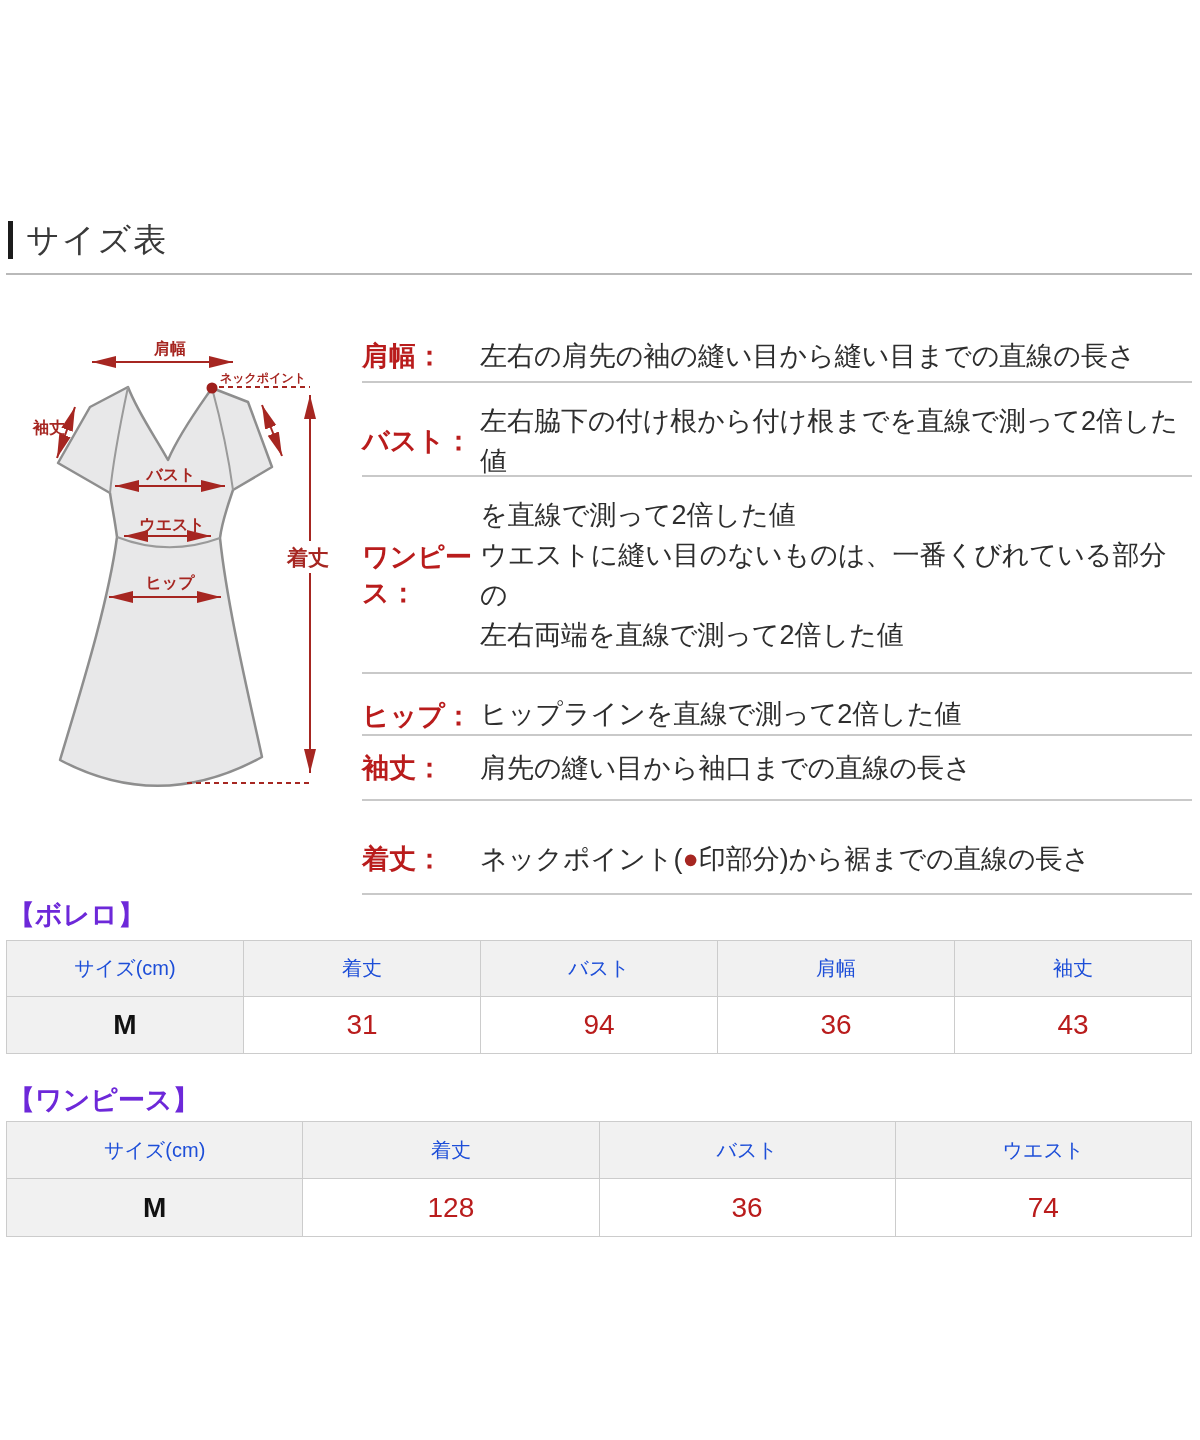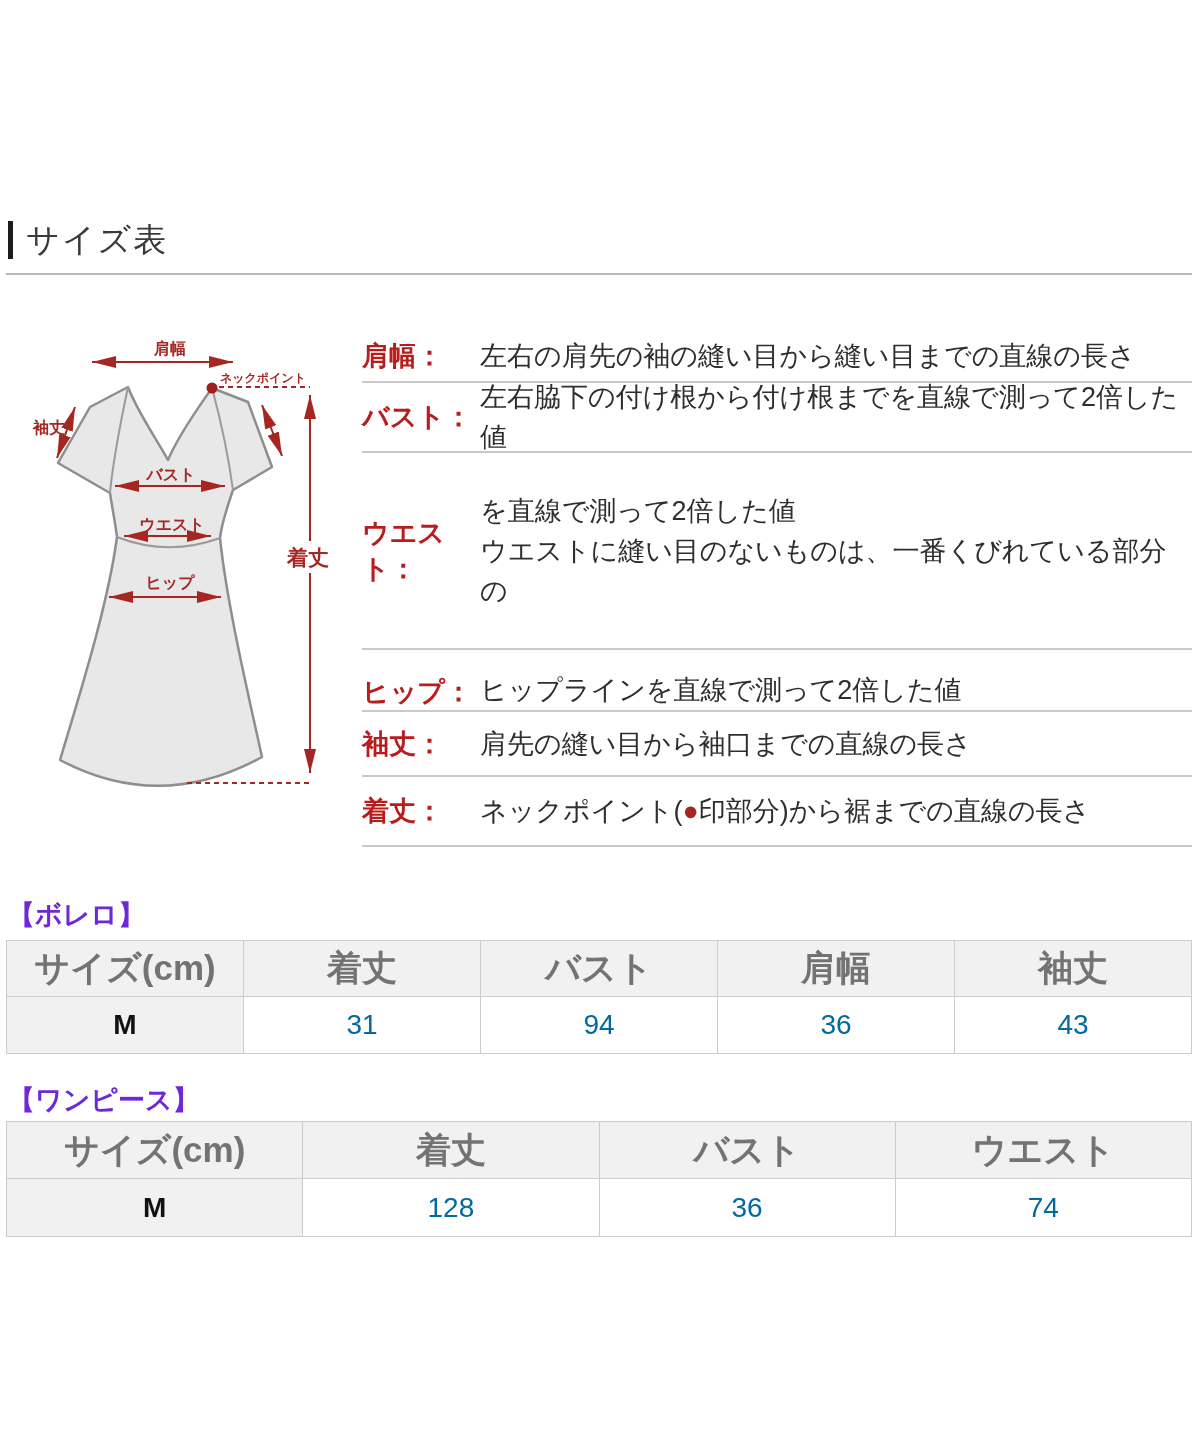--- a/index.html
+++ b/index.html
@@ -31,43 +31,43 @@
   .meas-label-small { fill:#a62621; font-weight:bold; font-size:12px; text-anchor:middle; }
   .meas-label-big   { fill:#a62621; font-weight:bold; font-size:21px; text-anchor:middle; }
 
   
   .defs { position:absolute; left:362px; top:330px; width:830px; font-size:27px; }
   .def-row {
     display:flex; align-items:center; box-sizing:border-box;
     border-bottom:2px solid #c9c9c9;
   }
   .h53 { height:53px; } .h62 { height:62px;align-items:flex-end; } .h65 { height:65px; }
-  .h70 { height:70px; } .h197 { height:197px; }
+  .h70 { height:70px;margin-top:24px; } .h197 { height:197px; }
   .def-term { width:118px; flex:none; font-weight:bold; color:#b91c1c; }
   .def-desc { line-height:40px; color:#2e2e2e; }
   .dot { color:#a62621; }
 
   
   .section-heading {
     position:absolute; left:8px; font-weight:bold; font-size:27px;
     line-height:30px; color:#6d28d9;
   }
   #heading-bolero   { top:900px; }
   #heading-onepiece { top:1085px; }
   .size-table {
     position:absolute; left:6px; width:1186px;
     border-collapse:collapse; table-layout:fixed; text-align:center;
   }
   #table-bolero   { top:940px; }
   #table-onepiece { top:1121px; }
   .size-table th, .size-table td { border:1px solid #cccccc; padding:0; }
   .size-table th {
-    background:#f1f1f1; font-size:35px; font-weight:bold; color:#737373; height:55px;
+    background:#f1f1f1; font-size:20px; font-weight:normal; color:#1d4ed8; height:55px;
   }
-  .size-table td { background:#ffffff; font-size:28px; font-weight:normal; color:#0369a1; height:56px; }
+  .size-table td { background:#ffffff; font-size:28px; font-weight:normal; color:#b91c1c; height:56px; }
   .size-table td.size-col { background:#f1f1f1; font-weight:bold; color:#111111; font-size:28px; }
   #table-onepiece th { height:56px; }
   #table-onepiece td { height:57px; }
 </style>
 </head>
 <body>
 
 <div class="page">
 
   <div class="page-title">サイズ表</div>
@@ -121,24 +121,25 @@
       <div class="def-term">肩幅：</div>
       <div class="def-desc">左右の肩先の袖の縫い目から縫い目までの直線の長さ</div>
     </div>
 
     <div class="def-row h70">
       <div class="def-term">バスト：</div>
       <div class="def-desc">左右脇下の付け根から付け根までを直線で測って2倍した値</div>
     </div>
 
     <div class="def-row h197">
-      <div class="def-term">ウエスト：</div>
+      <div class="def-term">ワンピース：</div>
       <div class="def-desc">
         <div>を直線で測って2倍した値</div>
         <div>ウエストに縫い目のないものは、一番くびれている部分の</div>
+        <div>左右両端を直線で測って2倍した値</div>
       </div>
     </div>
 
     <div class="def-row h62">
       <div class="def-term">ヒップ：</div>
       <div class="def-desc">ヒップラインを直線で測って2倍した値</div>
     </div>
 
     <div class="def-row h65">
       <div class="def-term">袖丈：</div>

